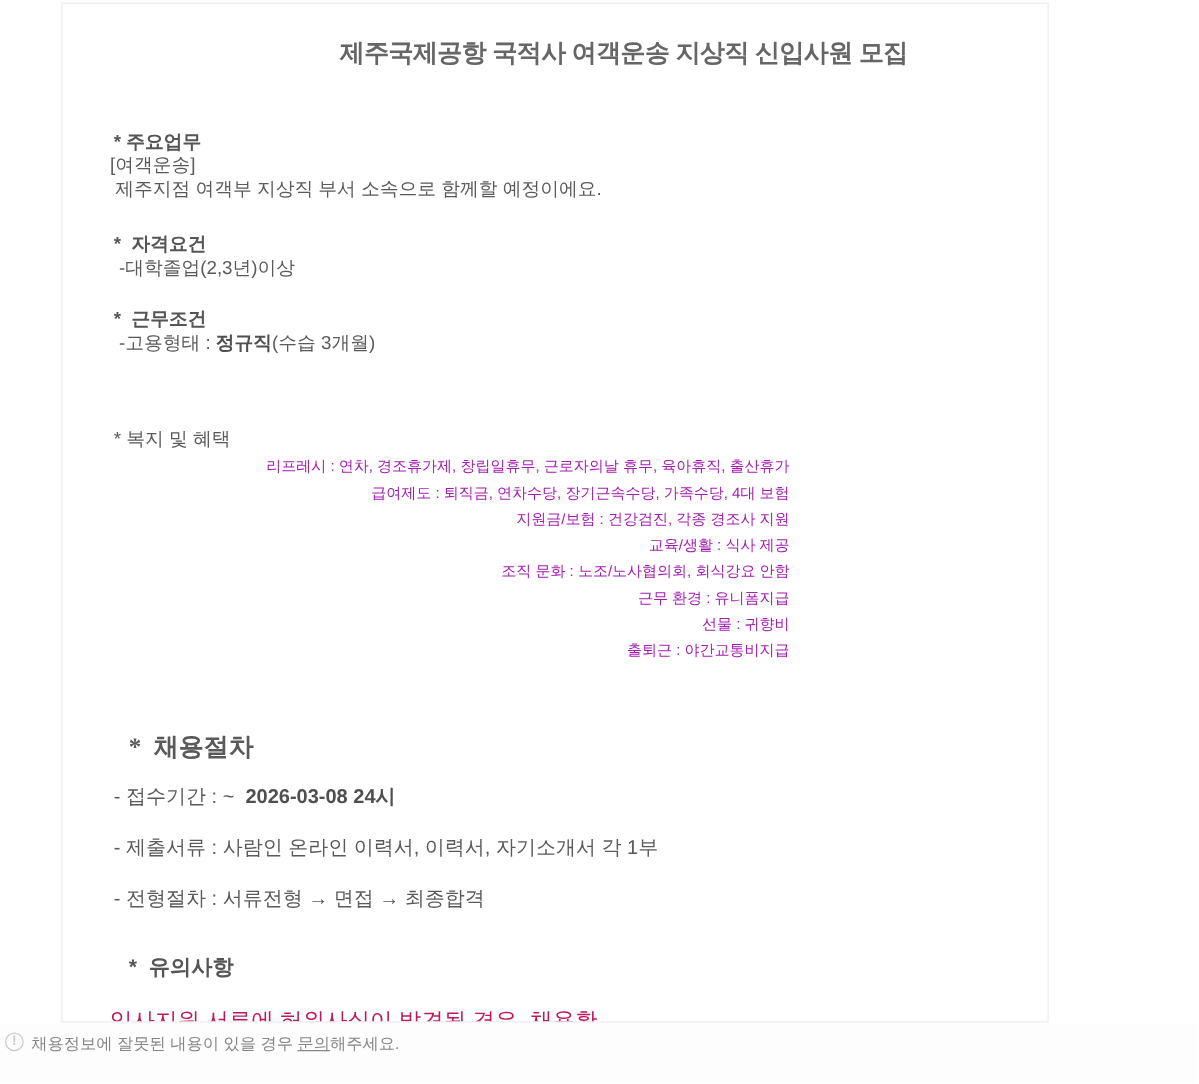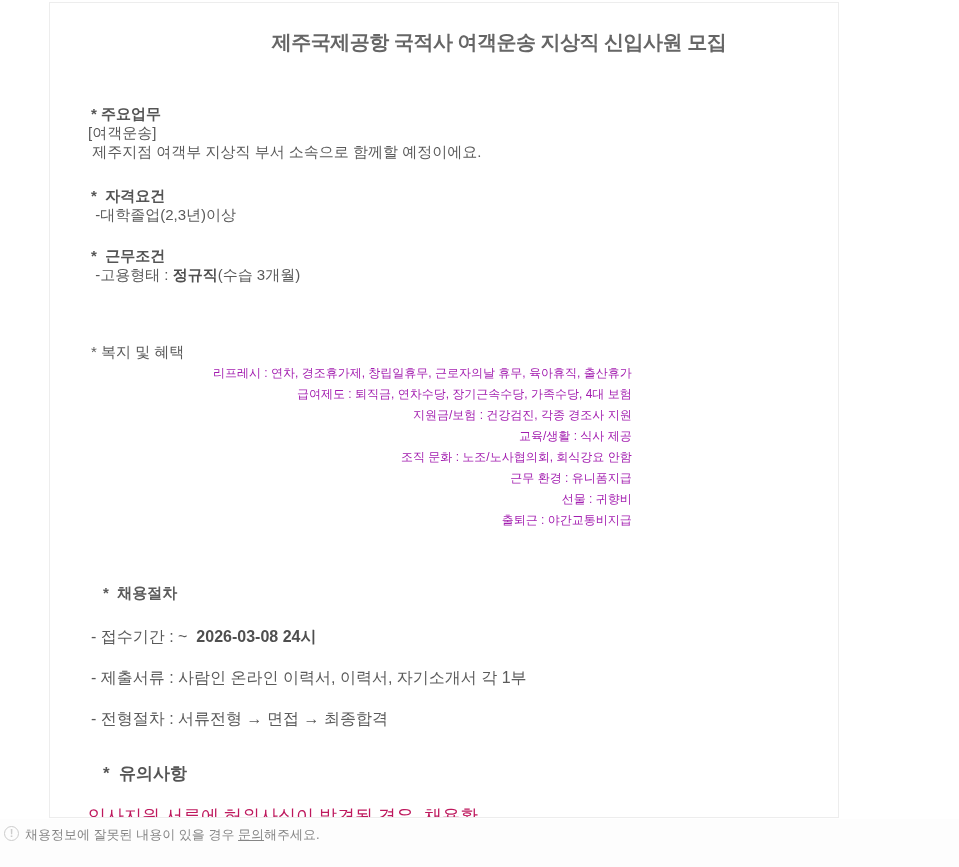--- a/index.html
+++ b/index.html
@@ -73,21 +73,21 @@
     <div class="line">리프레시 : 연차, 경조휴가제, 창립일휴무, 근로자의날 휴무, 육아휴직, 출산휴가</div>
     <div class="line">급여제도 : 퇴직금, 연차수당, 장기근속수당, 가족수당, 4대 보험</div>
     <div class="line">지원금/보험 : 건강검진, 각종 경조사 지원</div>
     <div class="line">교육/생활 : 식사 제공</div>
     <div class="line">조직 문화 : 노조/노사협의회, 회식강요 안함</div>
     <div class="line">근무 환경 : 유니폼지급</div>
     <div class="line">선물 : 귀향비</div>
     <div class="line">출퇴근 : 야간교통비지급</div>
   </div>
 
-  <div class="proc-line sec-heading" style="left:53px; top:581px; font-size:15px;">*  채용절차</div>
+  <div class="proc-line sec-heading" style="left:53px; top:581px; font-size:20px;font-family:Liberation Serif, serif;">*  채용절차</div>
   <div class="proc-line" style="left:41px; top:624px;"><span>- 접수기간 : ~  </span><span class="bold-inline">2026-03-08 24시</span></div>
   <div class="proc-line" style="left:41px; top:665px;">- 제출서류 : 사람인 온라인 이력서, 이력서, 자기소개서 각 1부</div>
   <div class="proc-line" style="left:41px; top:706px;">- 전형절차 : 서류전형 → 면접 → 최종합격</div>
 
   <div class="notice-heading" style="left:53px; top:759px;">*  유의사항</div>
   <div class="notice-line" style="left:38px; top:801px;">입사지원 서류에 허위사실이 발견될 경우  채용확</div>
 
 </div>
 
 <div class="footer">

